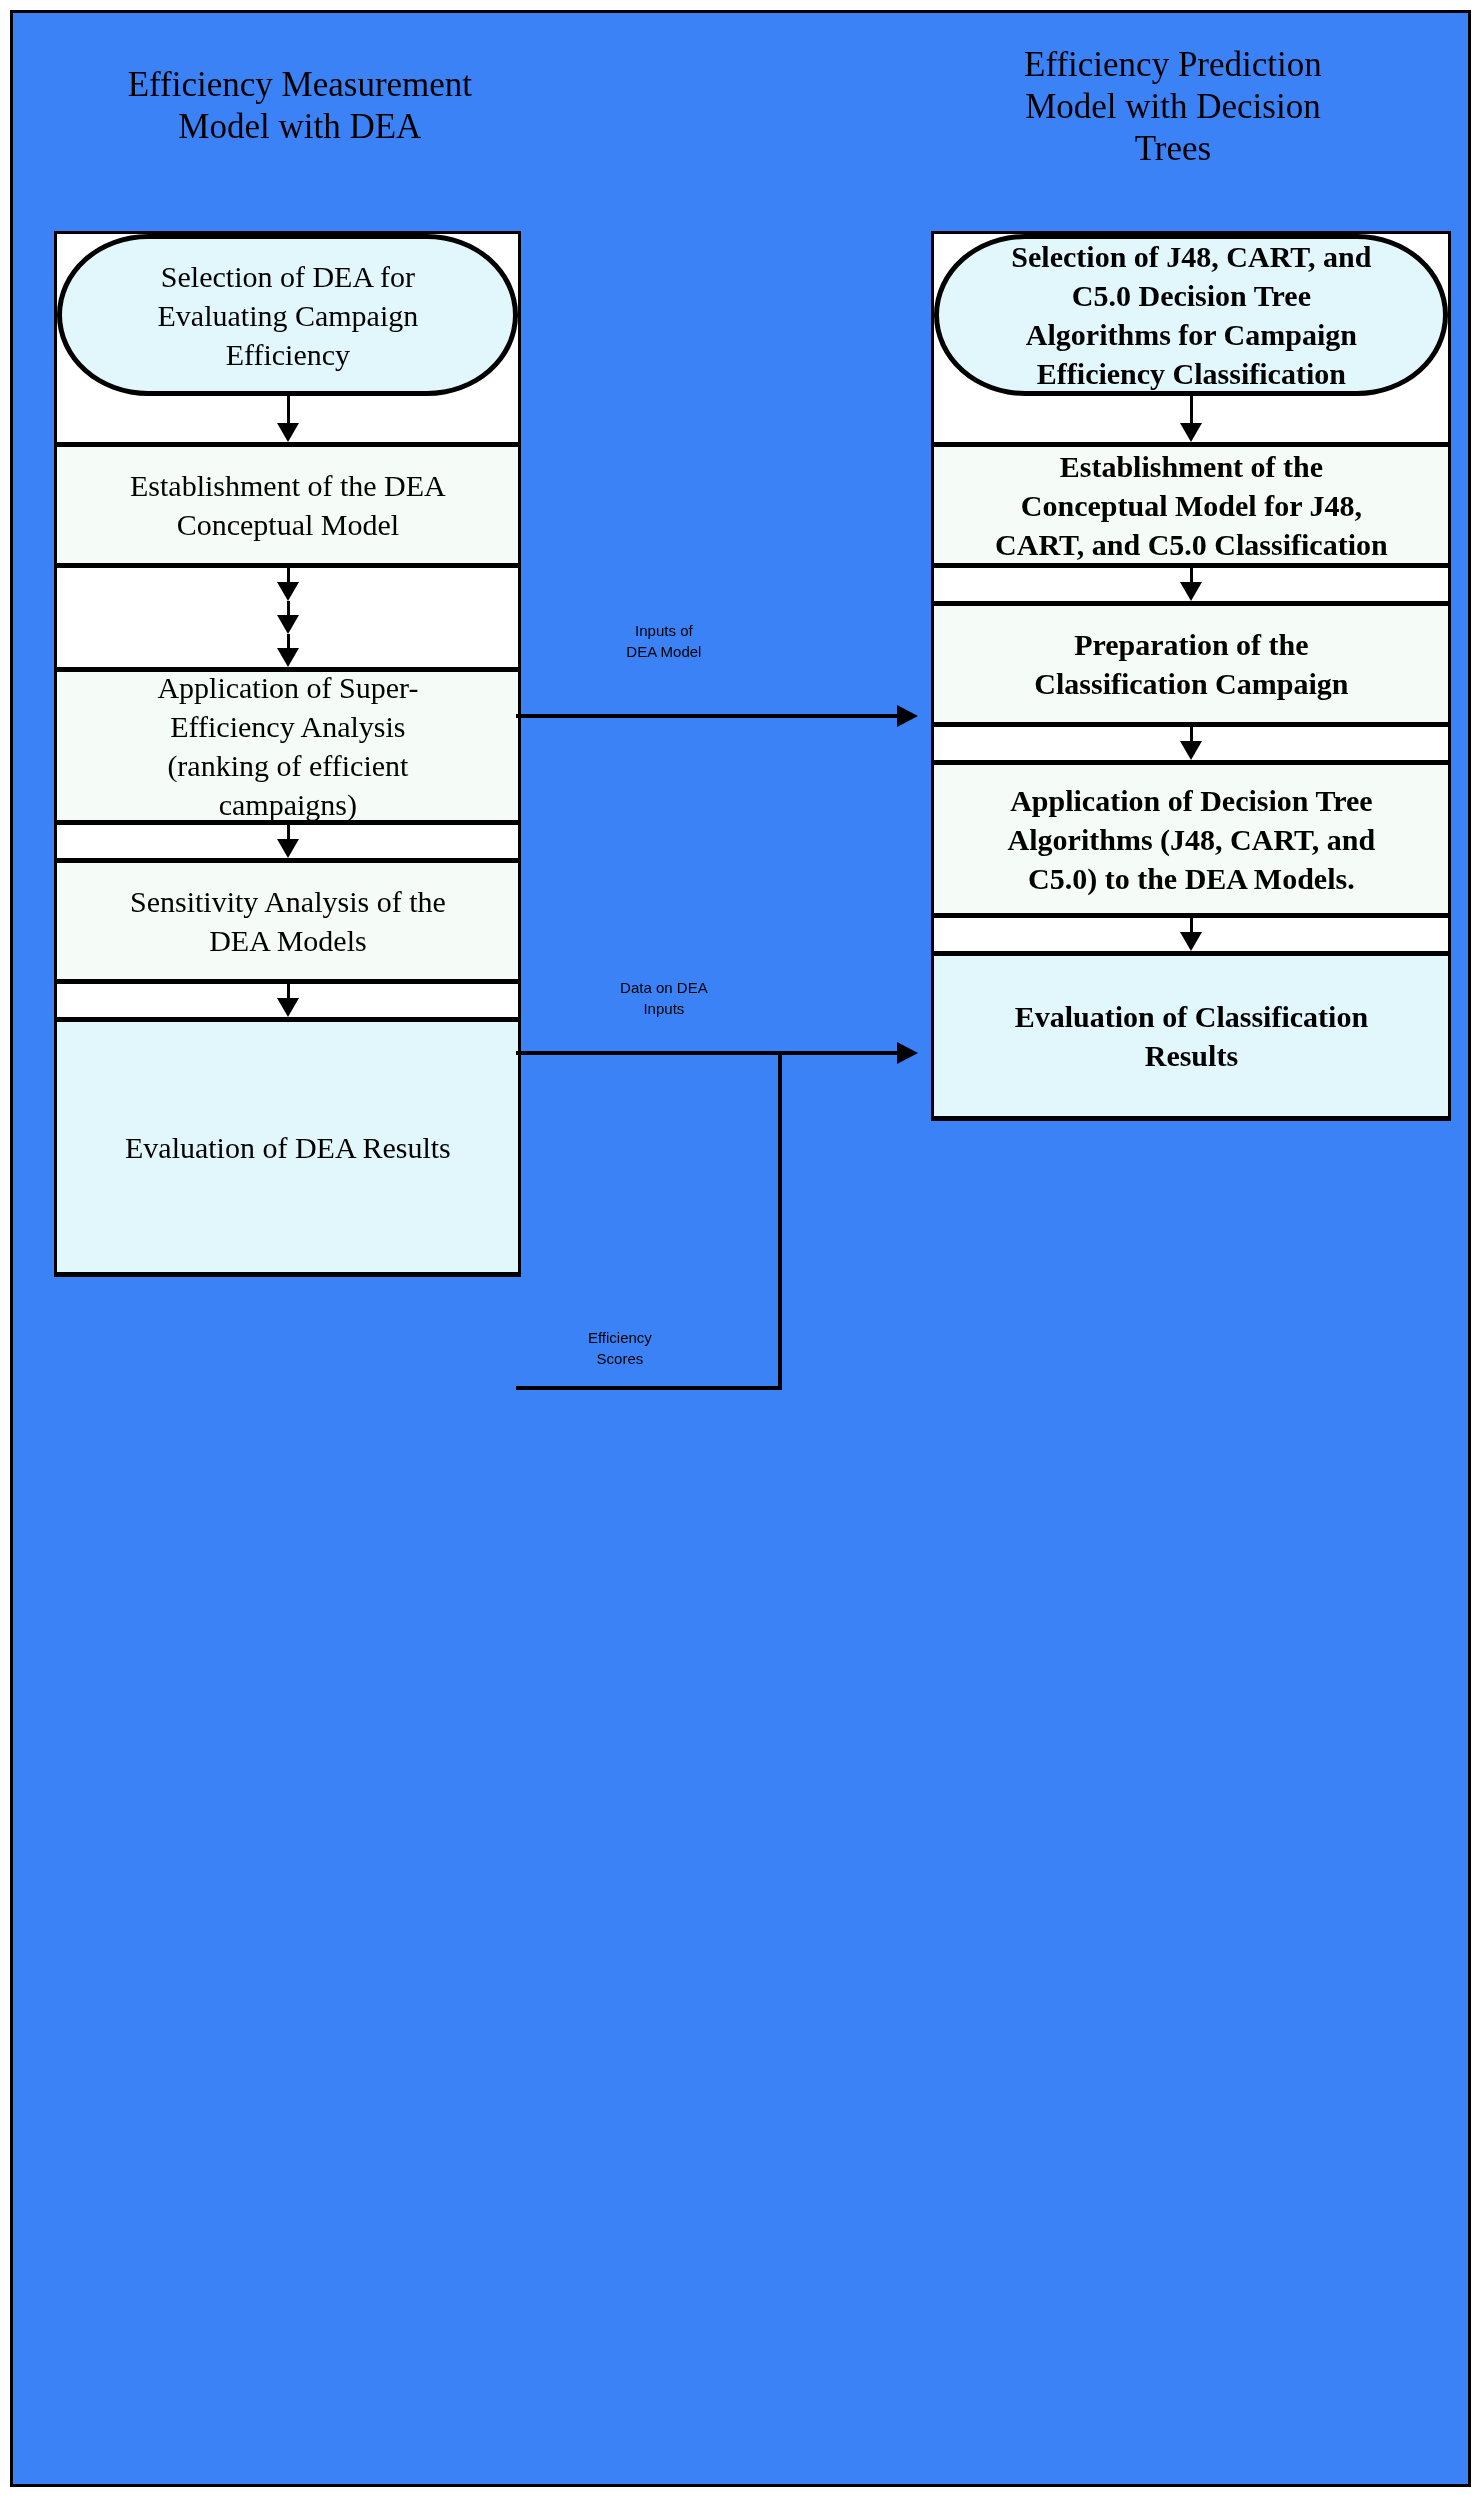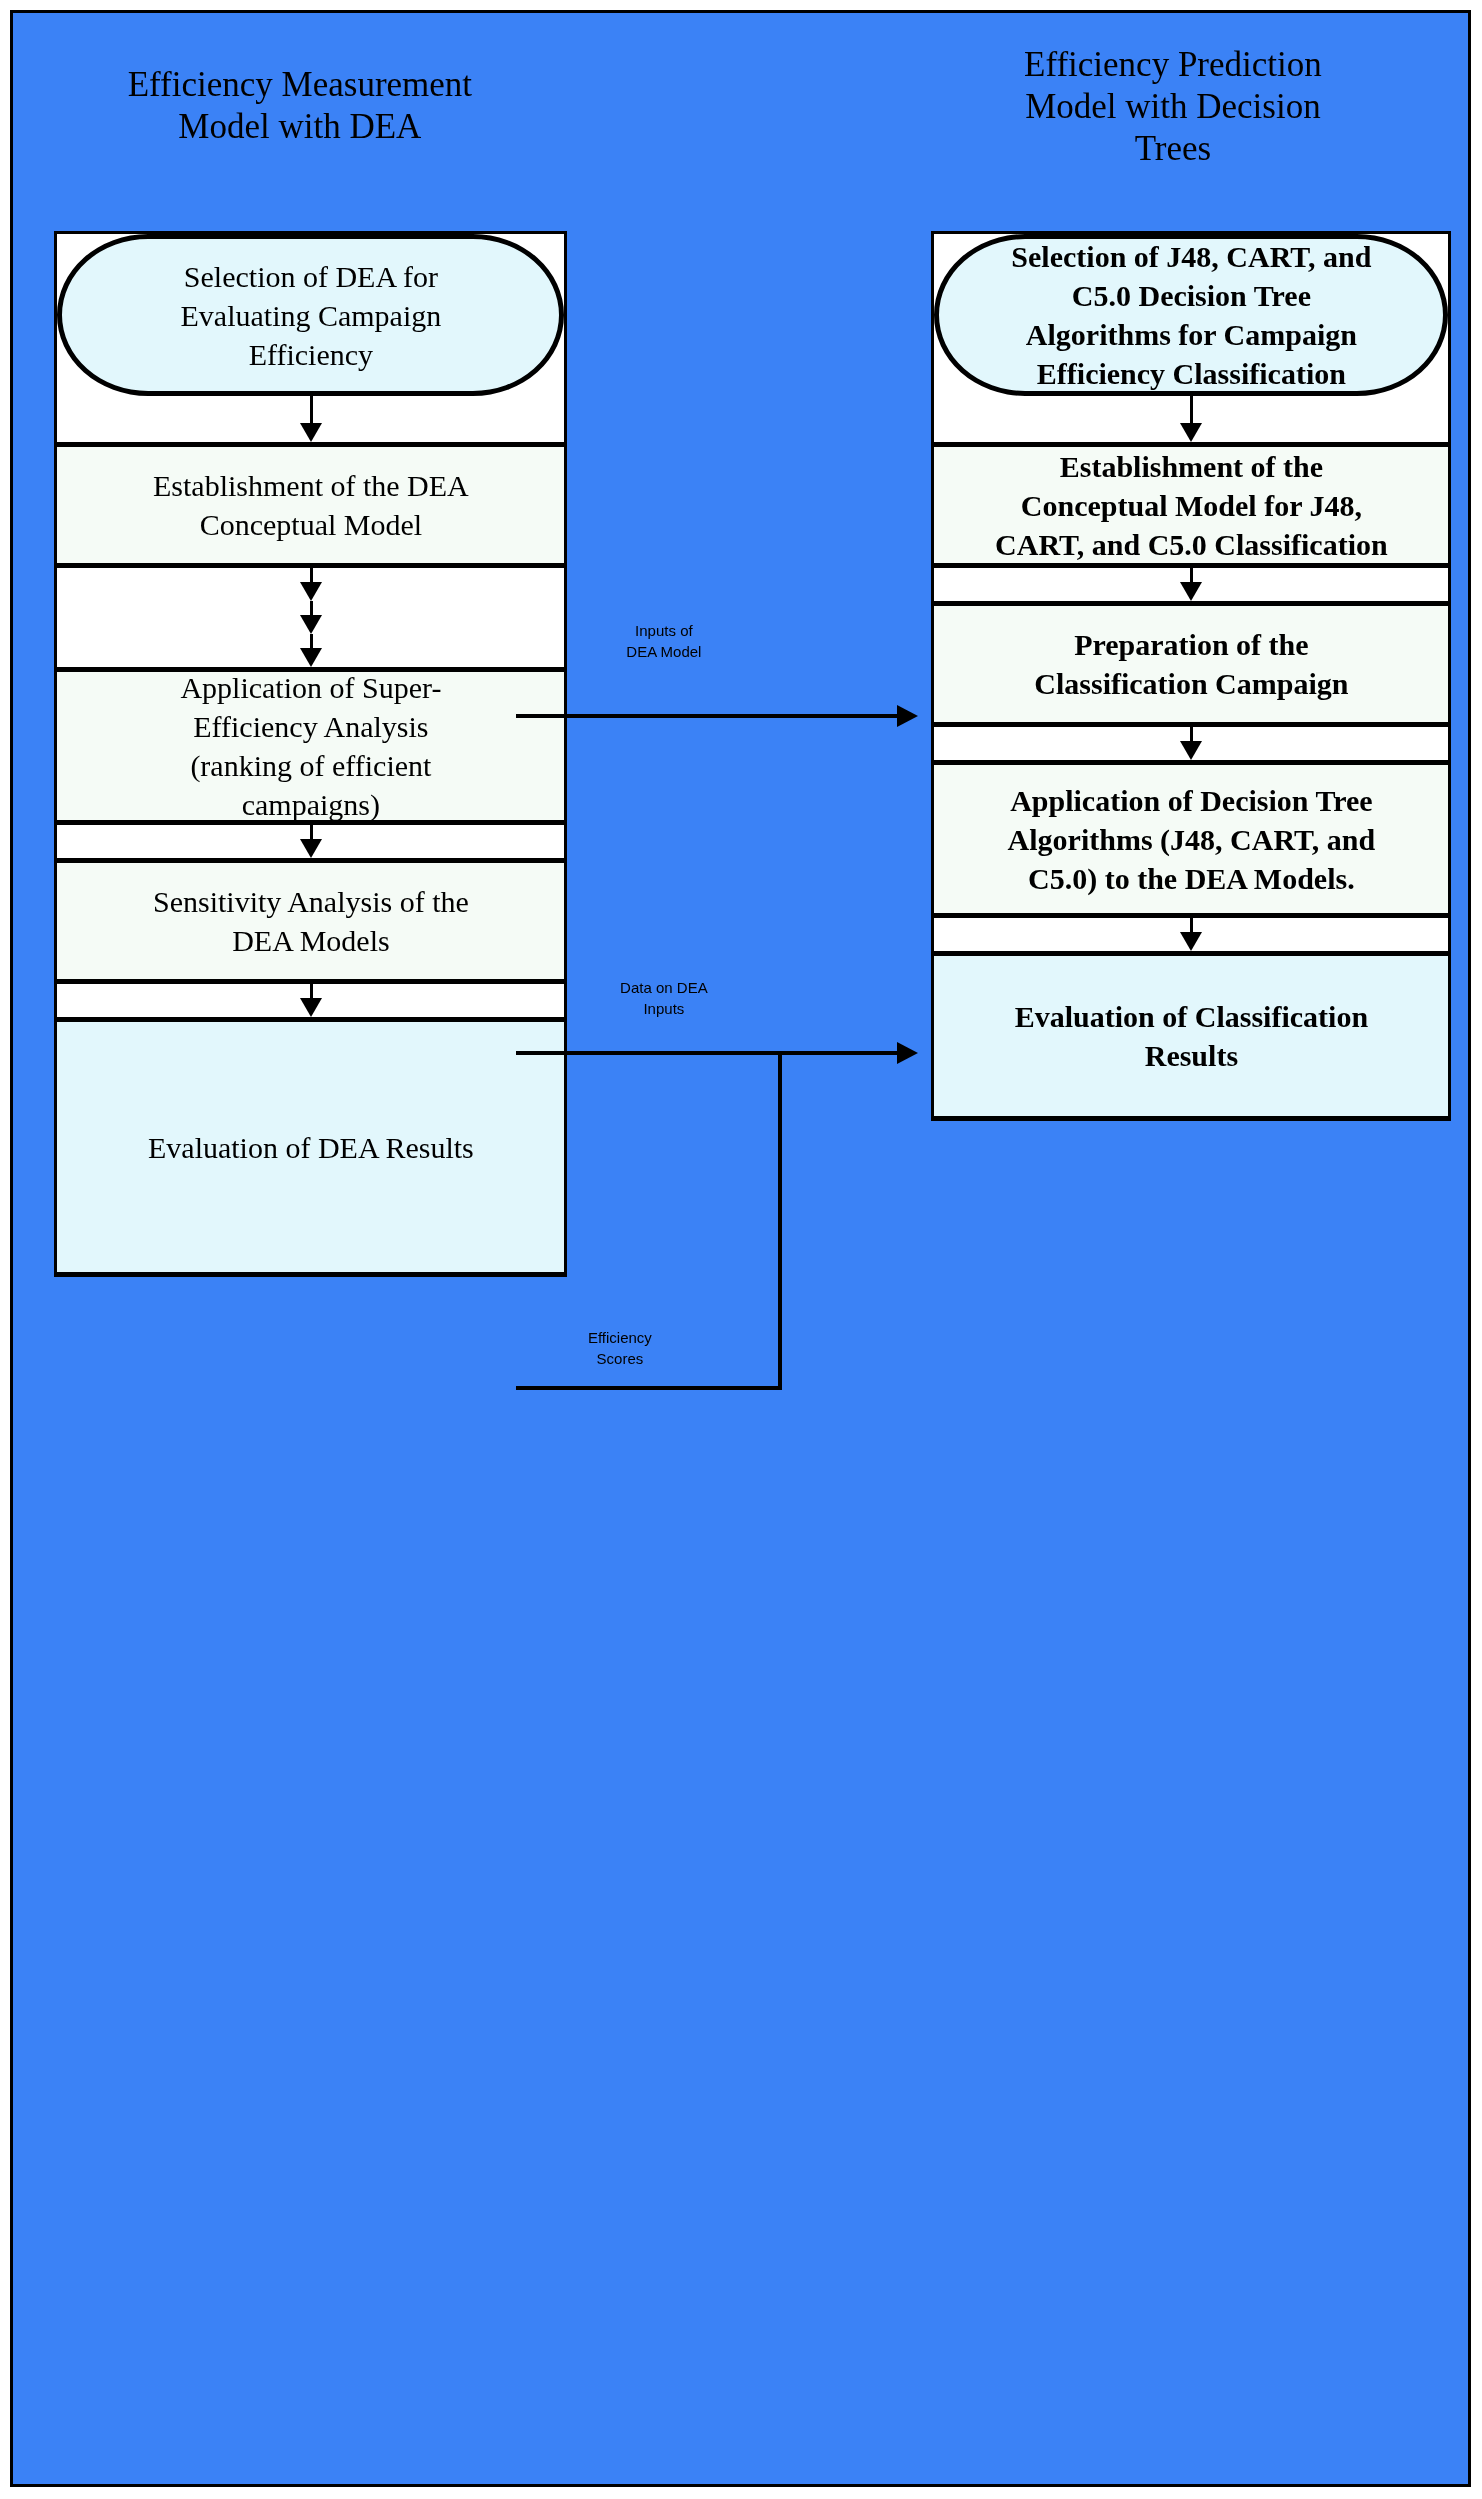--- a/index.html
+++ b/index.html
@@ -37,21 +37,21 @@
   #title-left  { left: 30px;   top: 51px;  width: 513px; }
   #title-right { left: 892px; top: 31px;  width: 535px; font-family: Liberation Serif, serif; }
 
   
   .flow-column {
     position: absolute;
     border-left: 3px solid #000000;
     border-right: 3px solid #000000;
     background: #ffffff;
   }
-  #flow-column-left  { left: 41px;   top: 218px; width: 513px; }
+  #flow-column-left  { left: 41px;   top: 218px; width: 467px; }
   #flow-column-right { left: 918px; top: 218px; width: 520px; font-weight: bold; }
 
   
   .node {
     position: relative;
     width: 100%;
     border-top: 5.2px solid #000000;
     border-bottom: 5.2px solid #000000;
     display: flex;
     align-items: center;

